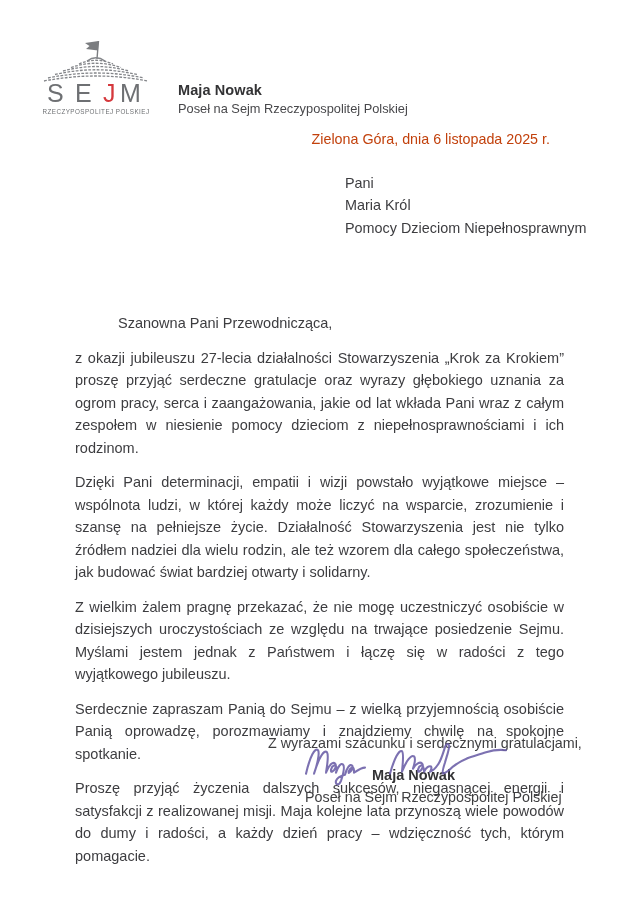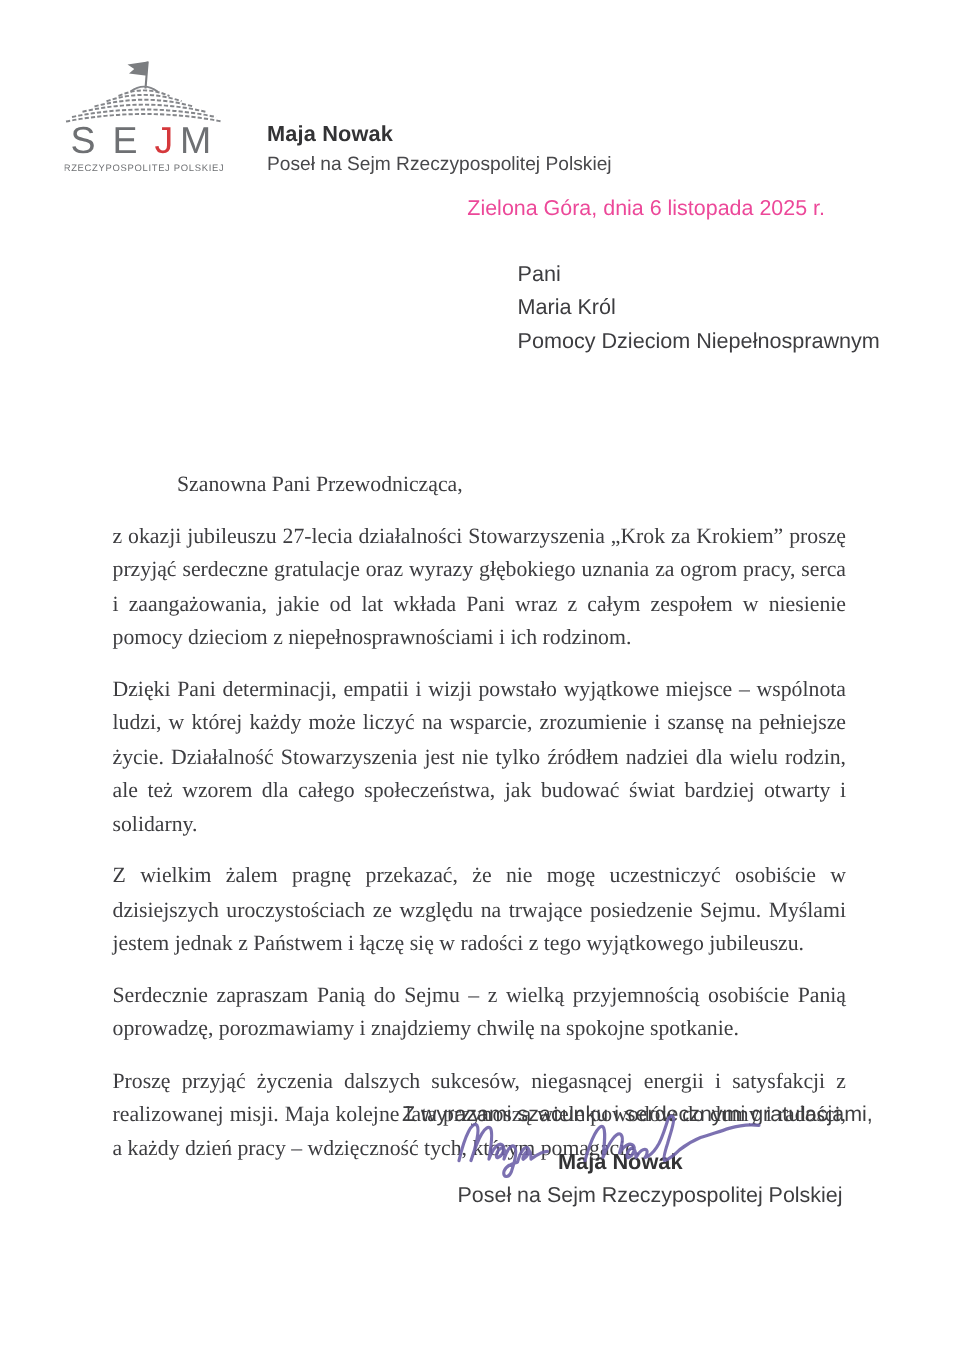--- a/index.html
+++ b/index.html
@@ -7,25 +7,25 @@
     position:relative; width:636px; height:900px; margin:0 auto;
     background:#ffffff; overflow:hidden;
     font-family:"Liberation Sans", sans-serif; color:#3e3e40;
   }
   
   .logo-svg { position:absolute; left:43px; top:38px; width:106px; height:78px; }
   .sender { position:absolute; left:178px; top:82px; }
   .sender-name { font-size:14.5px; font-weight:bold; color:#333335; letter-spacing:.1px; }
   .sender-title { font-size:12.8px; color:#48484b; margin-top:3px; }
   
-  .dateline { position:absolute; top:131px; left:0; right:86px; text-align:right; font-size:14.3px; color:#ec4899; }
+  .dateline { position:absolute; top:131px; left:0; right:86px; text-align:right; font-size:14.3px; color:#c2410c; }
   
   .recipient { position:absolute; left:345px; top:172px; font-size:14.4px; line-height:22.4px; color:#3d3d40; }
   
-  .letter-body { position:absolute; left:75px; top:312px; width:489px; font-size:14.5px; line-height:22.5px; color:#3d3d40;font-family:Liberation Serif, serif; }
+  .letter-body { position:absolute; left:75px; top:312px; width:489px; font-size:14.5px; line-height:22.5px; color:#3d3d40; }
   .salutation { margin:0 0 12px 43px; }
   .para { margin:0 0 12px 0; text-align:justify; }
   
   .valediction { position:absolute; left:268px; top:735px; font-size:14.3px; }
   .sig-name { position:absolute; left:372px; top:767px; font-size:14.5px; font-weight:bold; color:#333335; }
   .sig-title { position:absolute; left:305px; top:789px; font-size:14.3px; }
   .signature-svg { position:absolute; left:300px; top:740px; width:210px; height:47px; z-index:3; }
   .signature-svg path { fill:none; stroke-width:2.1; stroke-linecap:round; stroke-linejoin:round; opacity:.9; }
   
   .sejm-letter { font-family:"Liberation Sans", sans-serif; font-size:25px; font-weight:500; }

